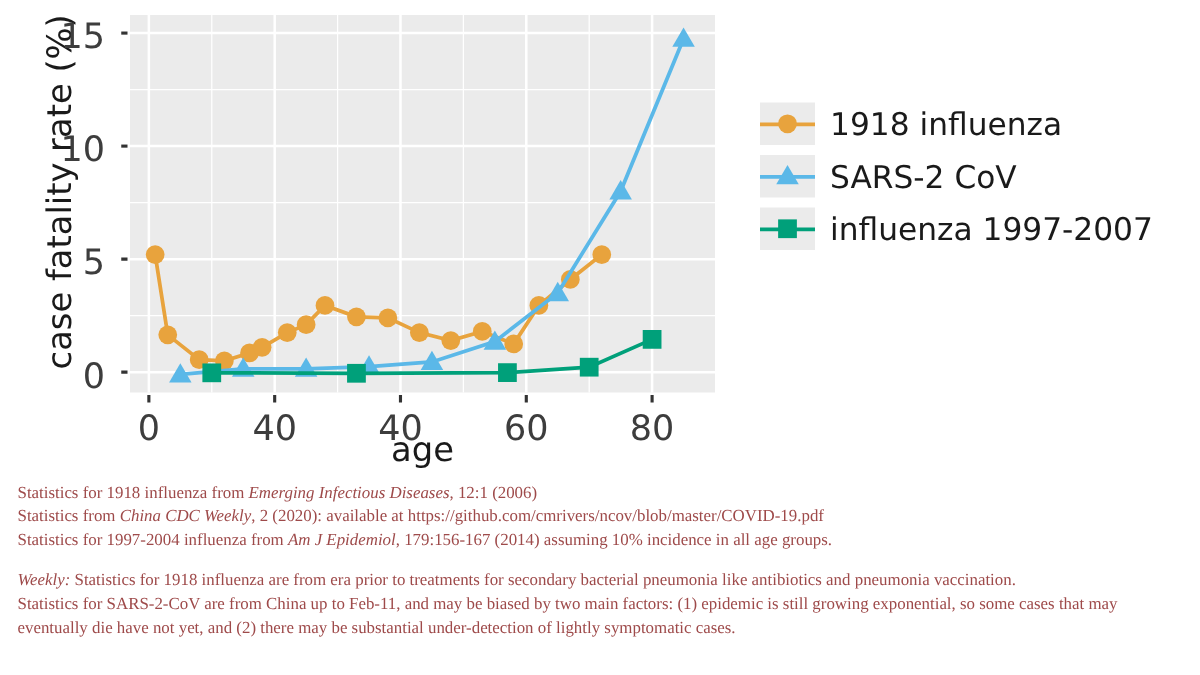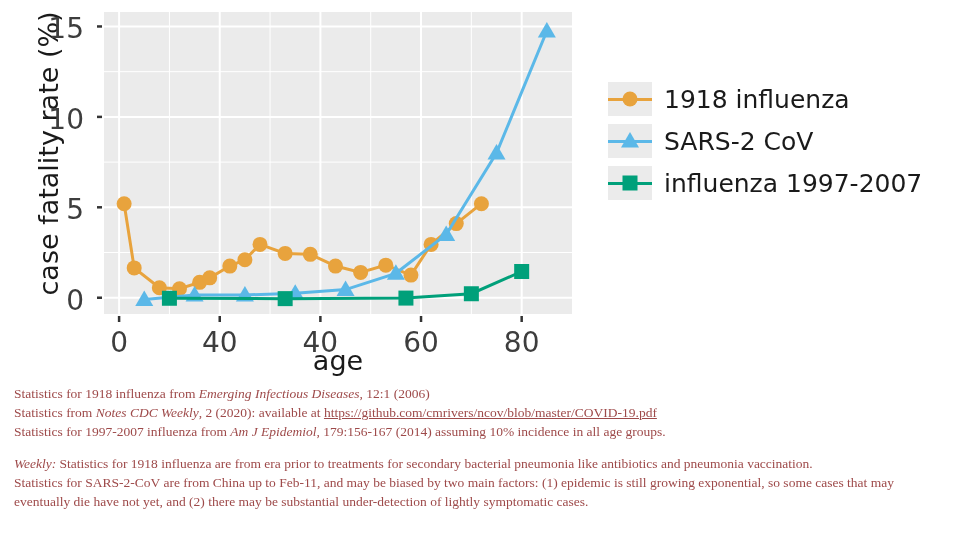--- a/index.html
+++ b/index.html
@@ -109,21 +109,21 @@
     left: 14px;
     font-family: "Liberation Serif", serif;
     font-size: 13.5px;
     color: #9e4a4a;
     line-height: 19px;
   }
   #citations { top: 384px; }
   #notes { top: 454px; }
   .cite-line, .note-line { white-space: nowrap; }
   .ital { font-style: italic; }
-  .lnk { text-decoration: underline; }
+  .lnk { }
 </style>
 </head>
 <body>
 
 <div id="chart-region">
 
   <svg id="plot-svg" width="960" height="378">
       <rect x="104" y="12" width="468" height="302" fill="#EBEBEB"></rect>
       <line x1="104" x2="572" y1="297.7245508982036" y2="297.7245508982036" stroke="#FFFFFF" stroke-width="2"></line>
       <line x1="104" x2="572" y1="207.30538922155688" y2="207.30538922155688" stroke="#FFFFFF" stroke-width="2"></line>
@@ -239,24 +239,24 @@
         </div>
       </div>
   </div>
 </div>
 
 <div id="citations">
   <div class="cite-line">
     <span>Statistics for 1918 influenza from </span><span class="ital">Emerging Infectious Diseases</span><span>, 12:1 (2006)</span>
   </div>
   <div class="cite-line">
-    <span>Statistics from </span><span class="ital">Notes CDC Weekly</span><span>, 2 (2020): available at </span><span class="lnk">https://github.com/cmrivers/ncov/blob/master/COVID-19.pdf</span>
+    <span>Statistics from </span><span class="ital">China CDC Weekly</span><span>, 2 (2020): available at </span><span class="lnk">https://github.com/cmrivers/ncov/blob/master/COVID-19.pdf</span>
   </div>
   <div class="cite-line">
-    <span>Statistics for 1997-2007 influenza from </span><span class="ital">Am J Epidemiol</span><span>, 179:156-167 (2014) assuming 10% incidence in all age groups.</span>
+    <span>Statistics for 1997-2004 influenza from </span><span class="ital">Am J Epidemiol</span><span>, 179:156-167 (2014) assuming 10% incidence in all age groups.</span>
   </div>
 </div>
 
 <div id="notes">
   <div class="note-line">
     <span class="ital">Weekly:</span><span> Statistics for 1918 influenza are from era prior to treatments for secondary bacterial pneumonia like antibiotics and pneumonia vaccination.</span>
   </div>
   <div class="note-line">Statistics for SARS-2-CoV are from China up to Feb-11, and may be biased by two main factors: (1) epidemic is still growing exponential, so some cases that may</div>
   <div class="note-line">eventually die have not yet, and (2) there may be substantial under-detection of lightly symptomatic cases.</div>
 </div>

